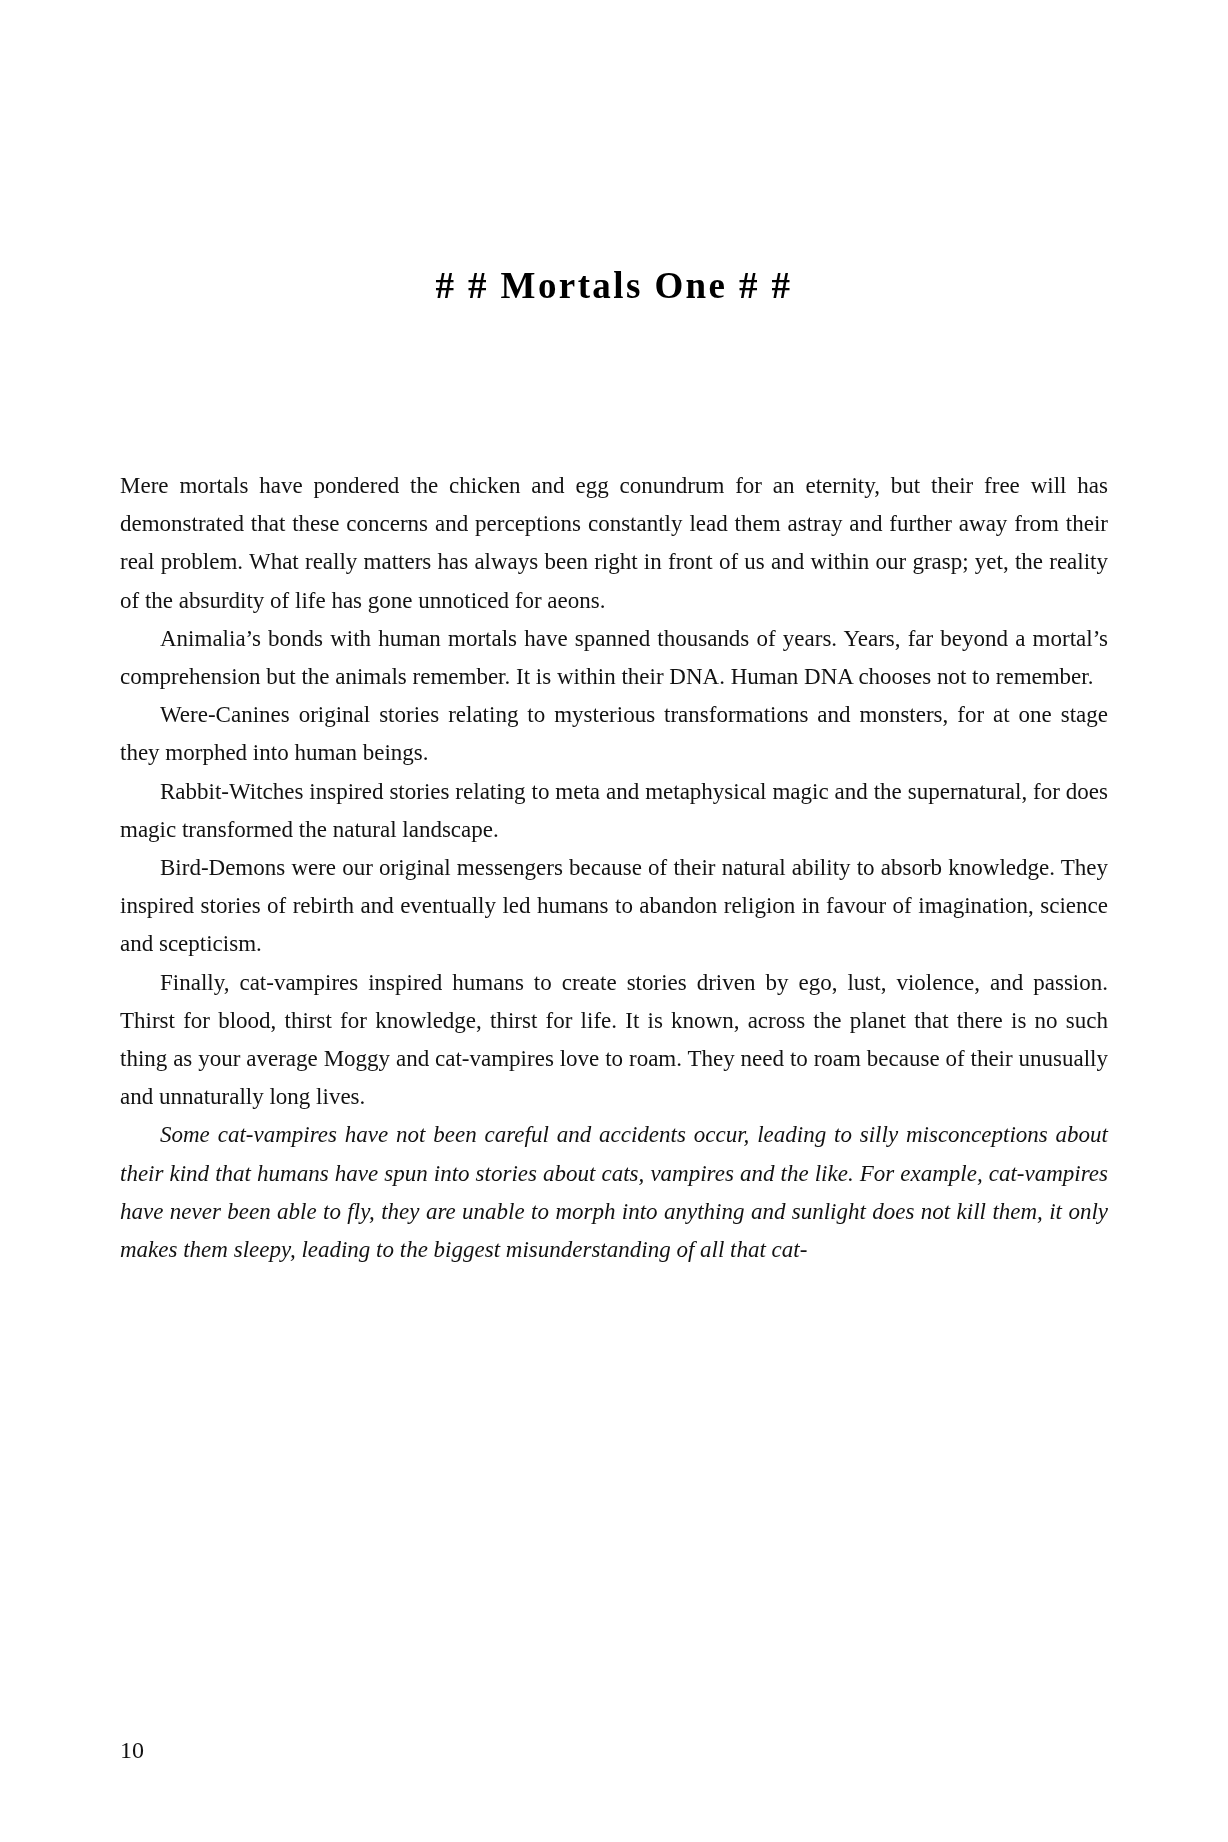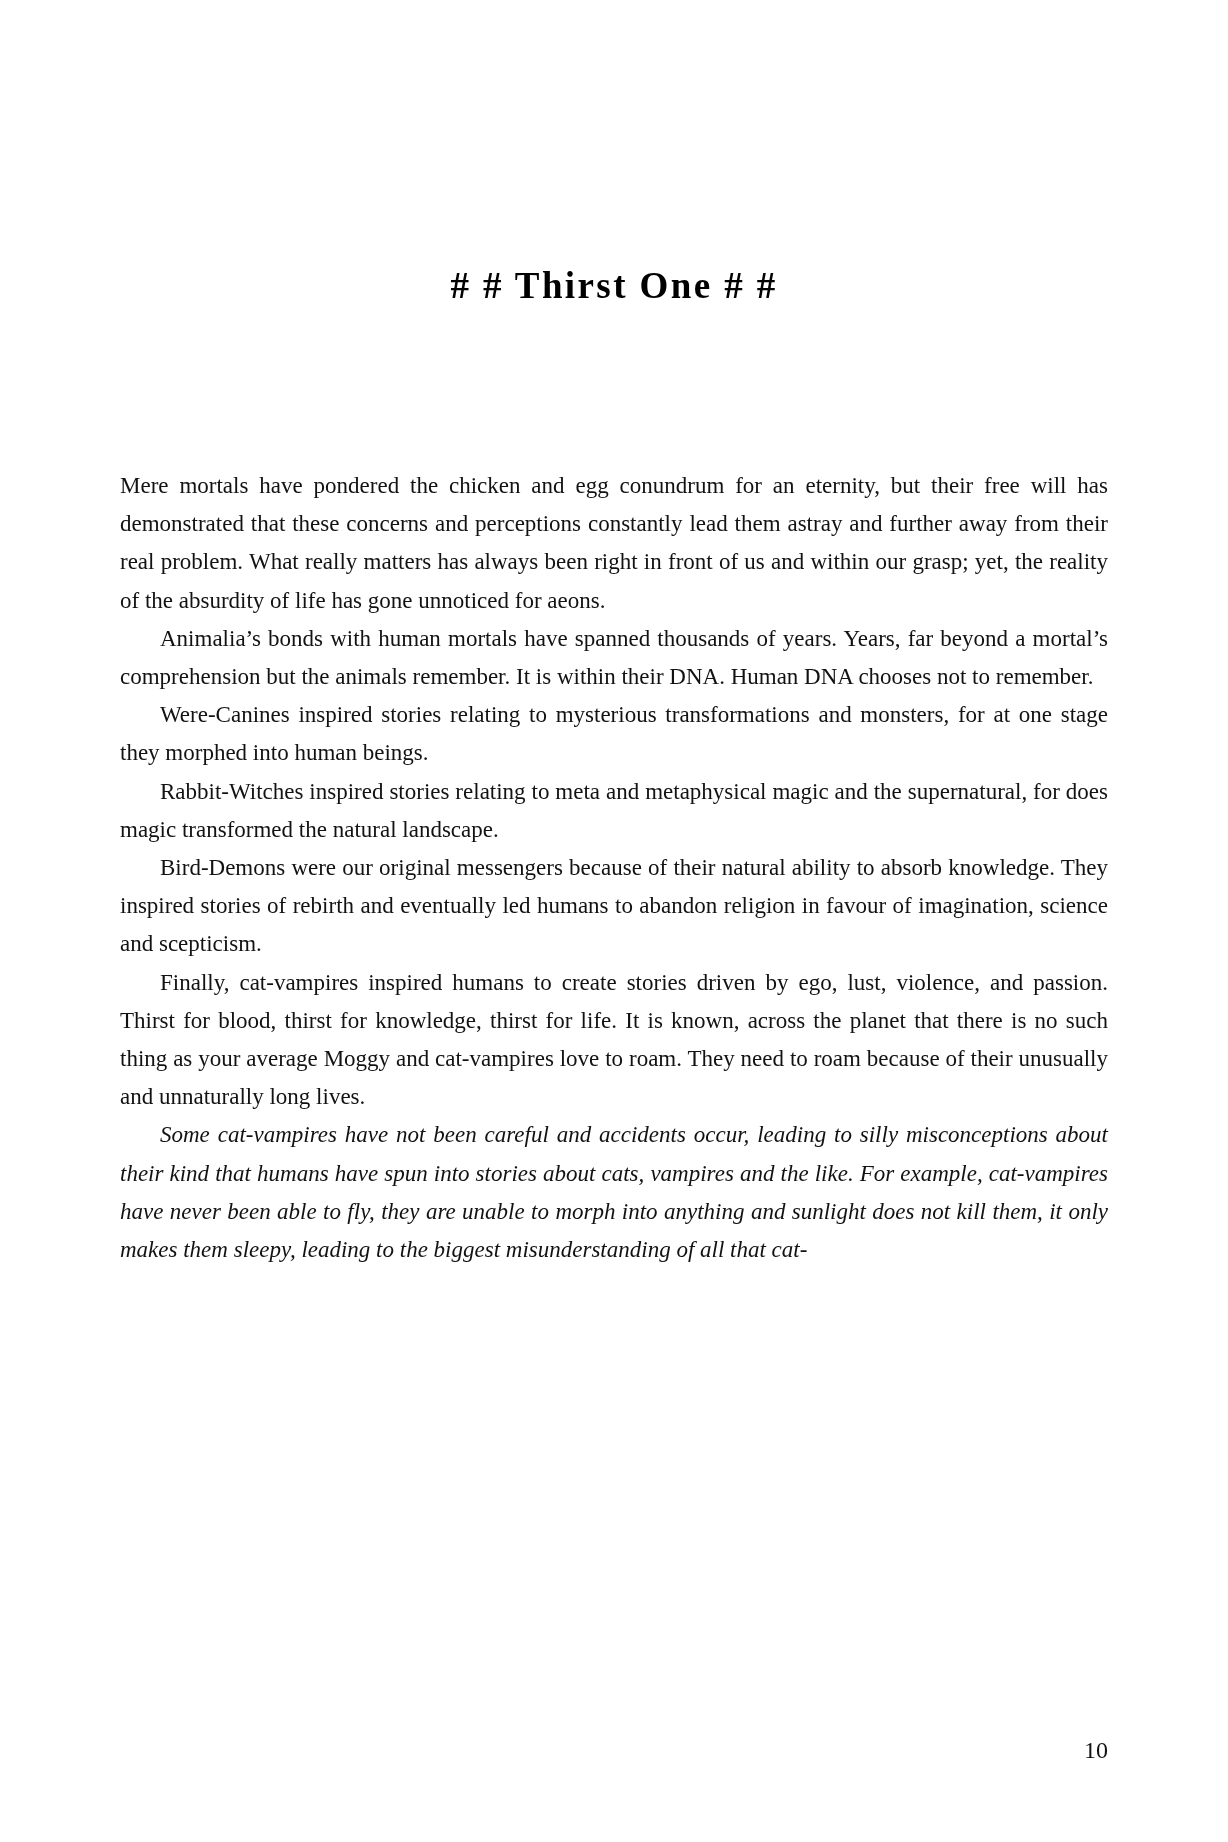--- a/index.html
+++ b/index.html
@@ -74,38 +74,38 @@
   .body-text p:last-child {
     text-align: justify;
     font-style: italic;
   }
 
   .page-number {
     position: absolute;
     left: 0;
     top: 1735px;
     width: 988px;
-    text-align: right;
+    text-align: left;
     font-size: 24px;
     line-height: 30px;
     color: #121212;
   }
 </style>
 </head>
 <body>
 
 <div class="page">
   <div class="content">
 
-    <h1 class="chapter-title"># # Thirst One # #</h1>
+    <h1 class="chapter-title"># # Mortals One # #</h1>
 
     <div class="body-text">
       <p class="para">Mere mortals have pondered the chicken and egg conundrum for an eternity, but their free will has demonstrated that these concerns and perceptions constantly lead them astray and further away from their real problem. What really matters has always been right in front of us and within our grasp; yet, the reality of the absurdity of life has gone unnoticed for aeons.</p>
       <p class="para indent">Animalia’s bonds with human mortals have spanned thousands of years. Years, far beyond a mortal’s comprehension but the animals remember. It is within their DNA. Human DNA chooses not to remember.</p>
-      <p class="para indent">Were-Canines inspired stories relating to mysterious transformations and monsters, for at one stage they morphed into human beings.</p>
+      <p class="para indent">Were-Canines original stories relating to mysterious transformations and monsters, for at one stage they morphed into human beings.</p>
       <p class="para indent">Rabbit-Witches inspired stories relating to meta and metaphysical magic and the supernatural, for does magic transformed the natural landscape.</p>
       <p class="para indent">Bird-Demons were our original messengers because of their natural ability to absorb knowledge. They inspired stories of rebirth and eventually led humans to abandon religion in favour of imagination, science and scepticism.</p>
       <p class="para indent">Finally, cat-vampires inspired humans to create stories driven by ego, lust, violence, and passion. Thirst for blood, thirst for knowledge, thirst for life. It is known, across the planet that there is no such thing as your average Moggy and cat-vampires love to roam. They need to roam because of their unusually and unnaturally long lives.</p>
       <p class="para indent">Some cat-vampires have not been careful and accidents occur, leading to silly misconceptions about their kind that humans have spun into stories about cats, vampires and the like. For example, cat-vampires have never been able to fly, they are unable to morph into anything and sunlight does not kill them, it only makes them sleepy, leading to the biggest misunderstanding of all that cat-</p>
     </div>
 
     <div class="page-number">10</div>
 
   </div>
 </div>

